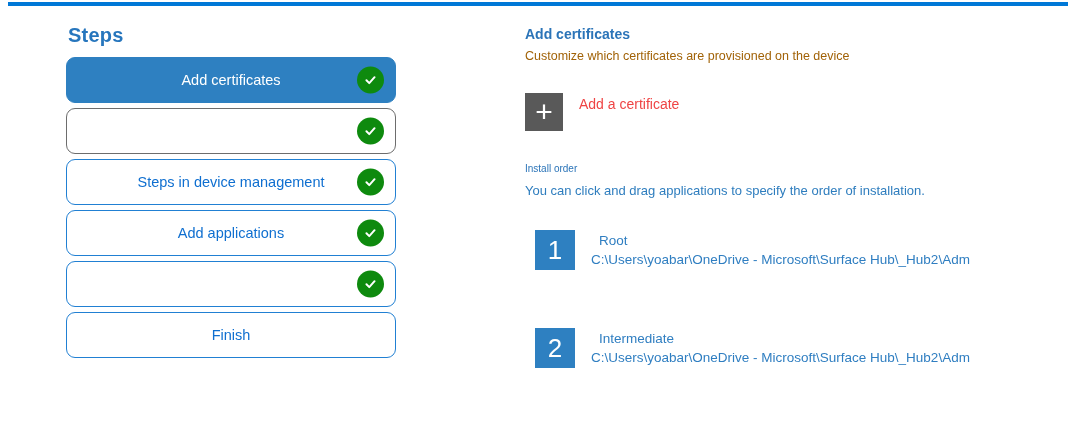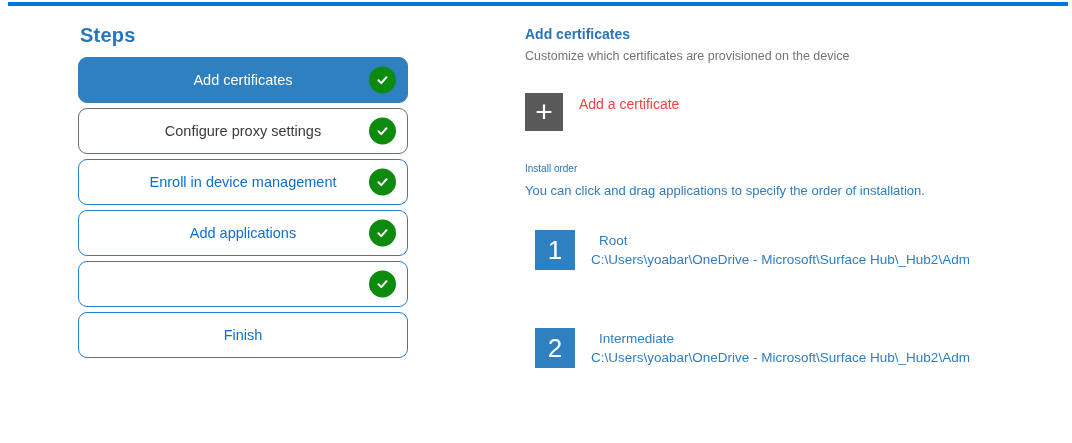--- a/index.html
+++ b/index.html
@@ -5,21 +5,21 @@
   * { box-sizing: border-box; margin: 0; padding: 0; }
   html, body { width: 1072px; height: 443px; background: #ffffff; overflow: hidden; }
   body { font-family: "Liberation Sans", sans-serif; position: relative; }
 
   .top-bar {
     position: absolute; left: 8px; top: 2px; right: 4px; height: 4px;
     background: #0078d7;
   }
 
   
-  .steps-panel { position: absolute; left: 66px; top: 24px; width: 330px; margin-left: 12px; }
+  .steps-panel { position: absolute; left: 66px; top: 24px; width: 330px; }
   .steps-title {
     font-size: 20px; font-weight: 700; color: #2776bd;
     margin: 0 0 11px 2px; line-height: 22px; letter-spacing: 0.2px;
   }
   .step-btn {
     position: relative; height: 46px; margin-bottom: 5px;
     border: 1px solid #2180d3; border-radius: 9px; background: #ffffff;
     display: flex; align-items: center; justify-content: center;
     font-size: 14.5px; color: #0f6fd0; cursor: pointer;
   }
@@ -33,21 +33,21 @@
     display: flex; align-items: center; justify-content: center;
   }
   .check-badge svg { width: 15px; height: 15px; }
 
   
   .content-panel { position: absolute; left: 525px; top: 25px; width: 545px; }
   .content-heading {
     font-size: 14px; font-weight: 700; color: #2b74b8; line-height: 18px;
   }
   .content-sub {
-    font-size: 12.5px; color: #737373; line-height: 17px; margin-top: 5px;
+    font-size: 12.5px; color: #a16207; line-height: 17px; margin-top: 5px;
   }
   .add-cert-row {
     margin-top: 28px; display: flex; align-items: flex-start; gap: 16px;
     cursor: pointer; width: fit-content;
   }
   .add-tile {
     width: 38px; height: 38px; background: #595959; color: #ffffff;
     display: flex; align-items: center; justify-content: center;
     font-size: 30px; font-weight: 400; line-height: 1;
   }
@@ -86,31 +86,30 @@
   <div class="step-btn active">
     <span>Add certificates</span>
     <span class="check-badge">
       <svg viewBox="0 0 24 24">
           <path d="M5.5 12.5l4.5 4.5 8.5-9.5" fill="none" stroke="#ffffff" stroke-width="3.2" stroke-linecap="round" stroke-linejoin="round"></path>
         </svg>
     </span>
   </div>
 
   <div class="step-btn neutral">
-    <span>Configure proxy settings</span>
     <span class="check-badge">
       <svg viewBox="0 0 24 24">
           <path d="M5.5 12.5l4.5 4.5 8.5-9.5" fill="none" stroke="#ffffff" stroke-width="3.2" stroke-linecap="round" stroke-linejoin="round"></path>
         </svg>
     </span>
   </div>
 
 
   <div class="step-btn">
-    <span>Enroll in device management</span>
+    <span>Steps in device management</span>
     <span class="check-badge">
       <svg viewBox="0 0 24 24">
           <path d="M5.5 12.5l4.5 4.5 8.5-9.5" fill="none" stroke="#ffffff" stroke-width="3.2" stroke-linecap="round" stroke-linejoin="round"></path>
         </svg>
     </span>
   </div>
 
   <div class="step-btn">
     <span>Add applications</span>
     <span class="check-badge">

